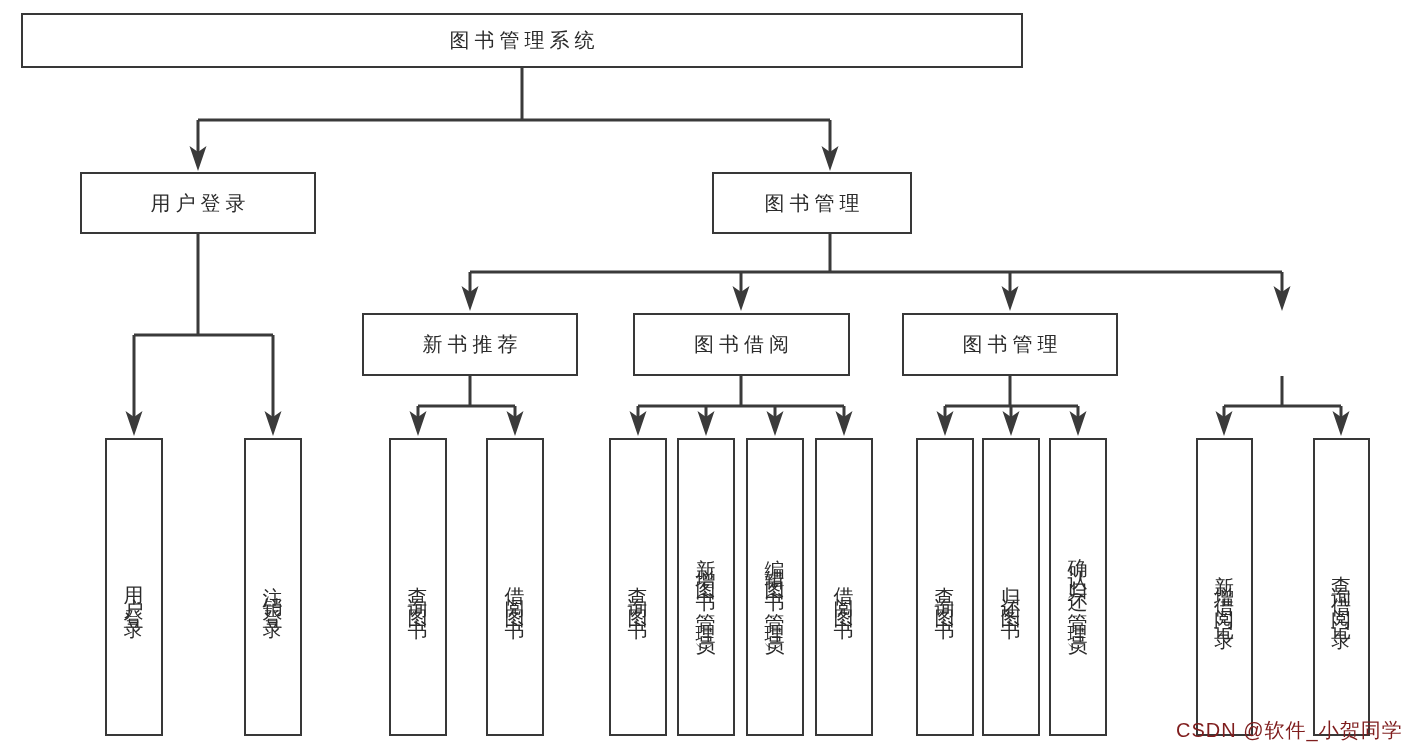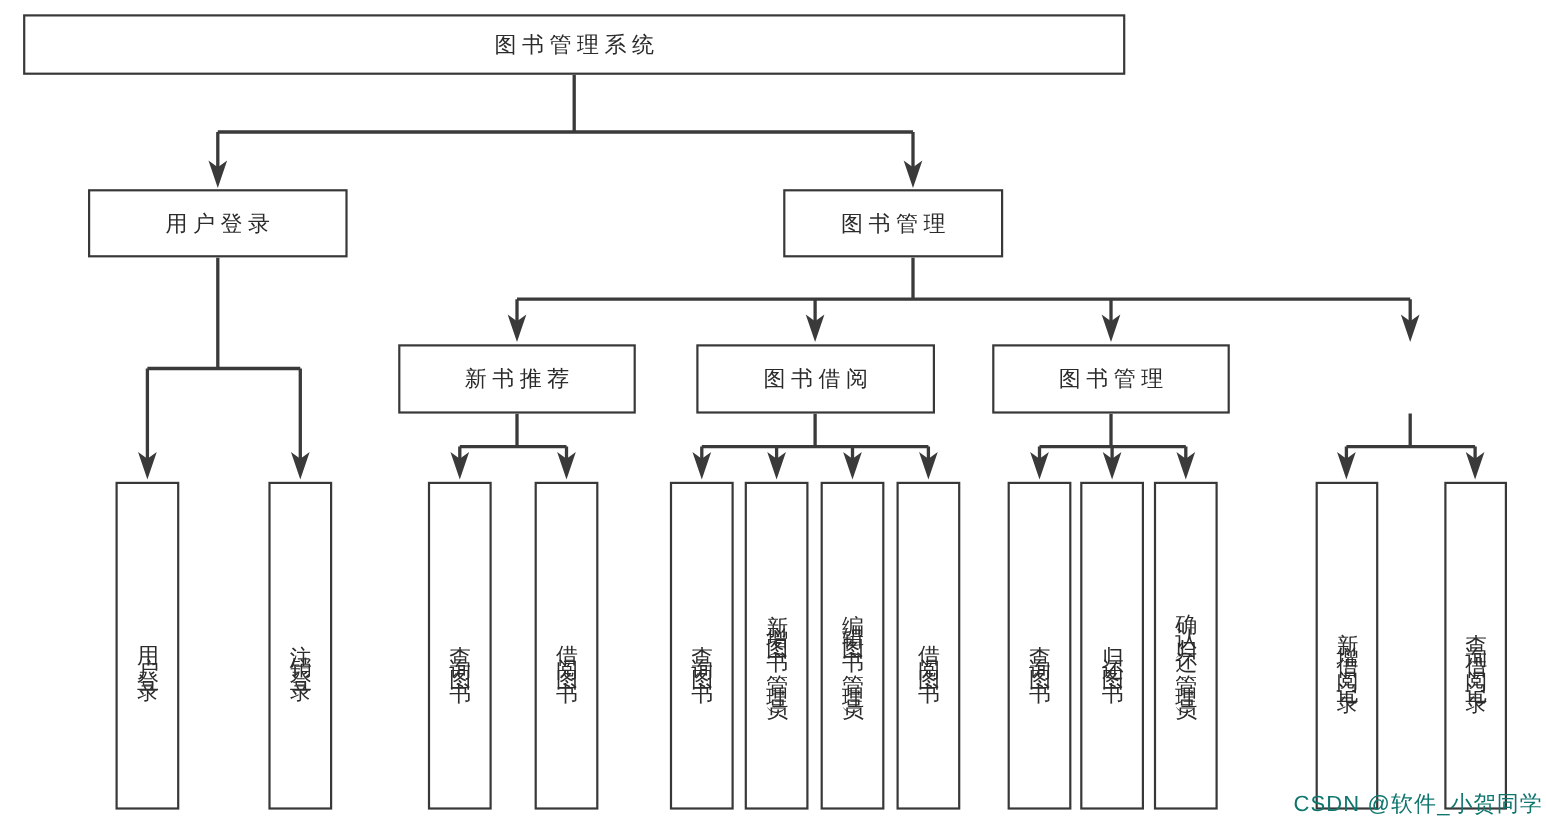--- a/index.html
+++ b/index.html
@@ -49,21 +49,21 @@
     margin-bottom: -11px;
     color: #2b2b2b;
   }
 
   .watermark {
     position: absolute;
     left: 1176px;
     top: 717px;
     font-size: 20px;
     letter-spacing: 1px;
-    color: #0f766e;
+    color: #7f1d1d;
     z-index: 3;
     white-space: nowrap;
   }
 </style>
 </head>
 <body>
 
 <div class="canvas">
 
   <svg class="connectors" viewBox="0 0 1405 747" xmlns="http://www.w3.org/2000/svg">

